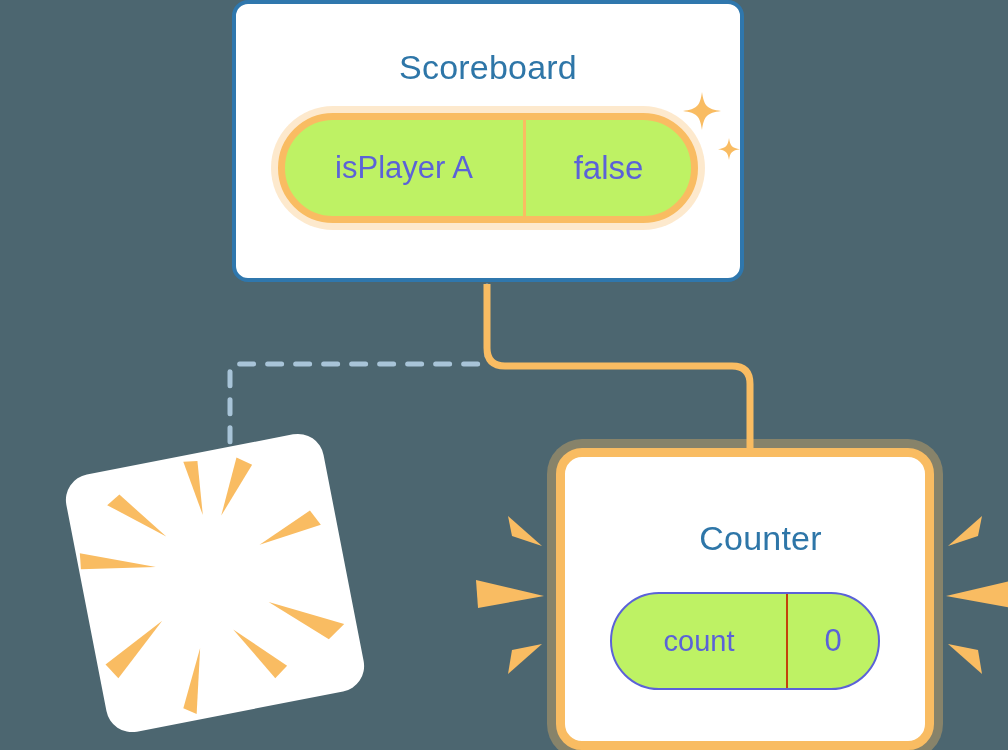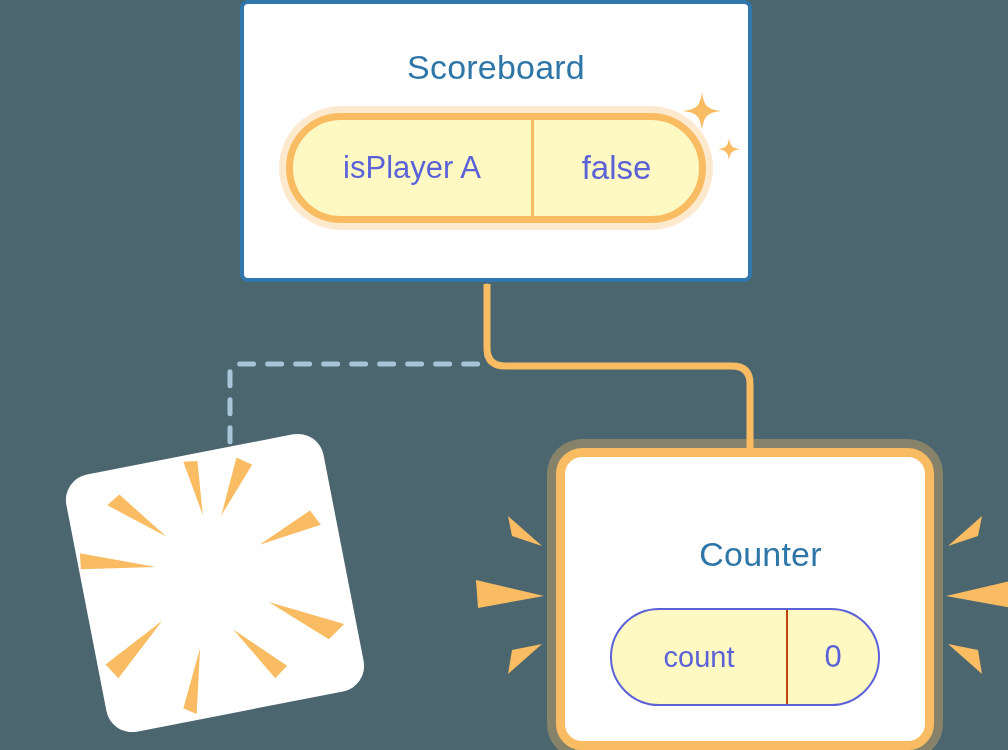--- a/index.html
+++ b/index.html
@@ -34,26 +34,26 @@
 
   
   .card {
     position: absolute;
     background: #ffffff;
     box-sizing: border-box;
   }
 
   
   #scoreboard-card {
-    left: 240px;
+    left: 232px;
     top: 0px;
     width: 512px;
     height: 282px;
     border: 4px solid #2f77ad;
-    border-radius: 8px;
+    border-radius: 16px;
     z-index: 3;
   }
 
   
   #counter-card {
     left: 556px;
     top: 448px;
     width: 378px;
     height: 302px;
     border: 9px solid #f9bc62;
@@ -75,28 +75,28 @@
   }
 
   .card-title {
     text-align: center;
     color: #2e76a8;
     font-size: 34px;
     font-weight: 400;
     letter-spacing: 0.2px;
   }
   #scoreboard-card .card-title { margin-top: 44px; }
-  #counter-card .card-title { margin-top: 78px; padding-left: 31px; }
+  #counter-card .card-title { margin-top: 62px; padding-left: 31px; }
 
   
   .pill {
     display: flex;
     align-items: stretch;
     box-sizing: border-box;
-    background: #fef9c3;
+    background: #bef264;
   }
   .pill-key, .pill-val {
     display: flex;
     align-items: center;
     justify-content: center;
     box-sizing: border-box;
     color: #5b62d8;
     white-space: nowrap;
   }
 

